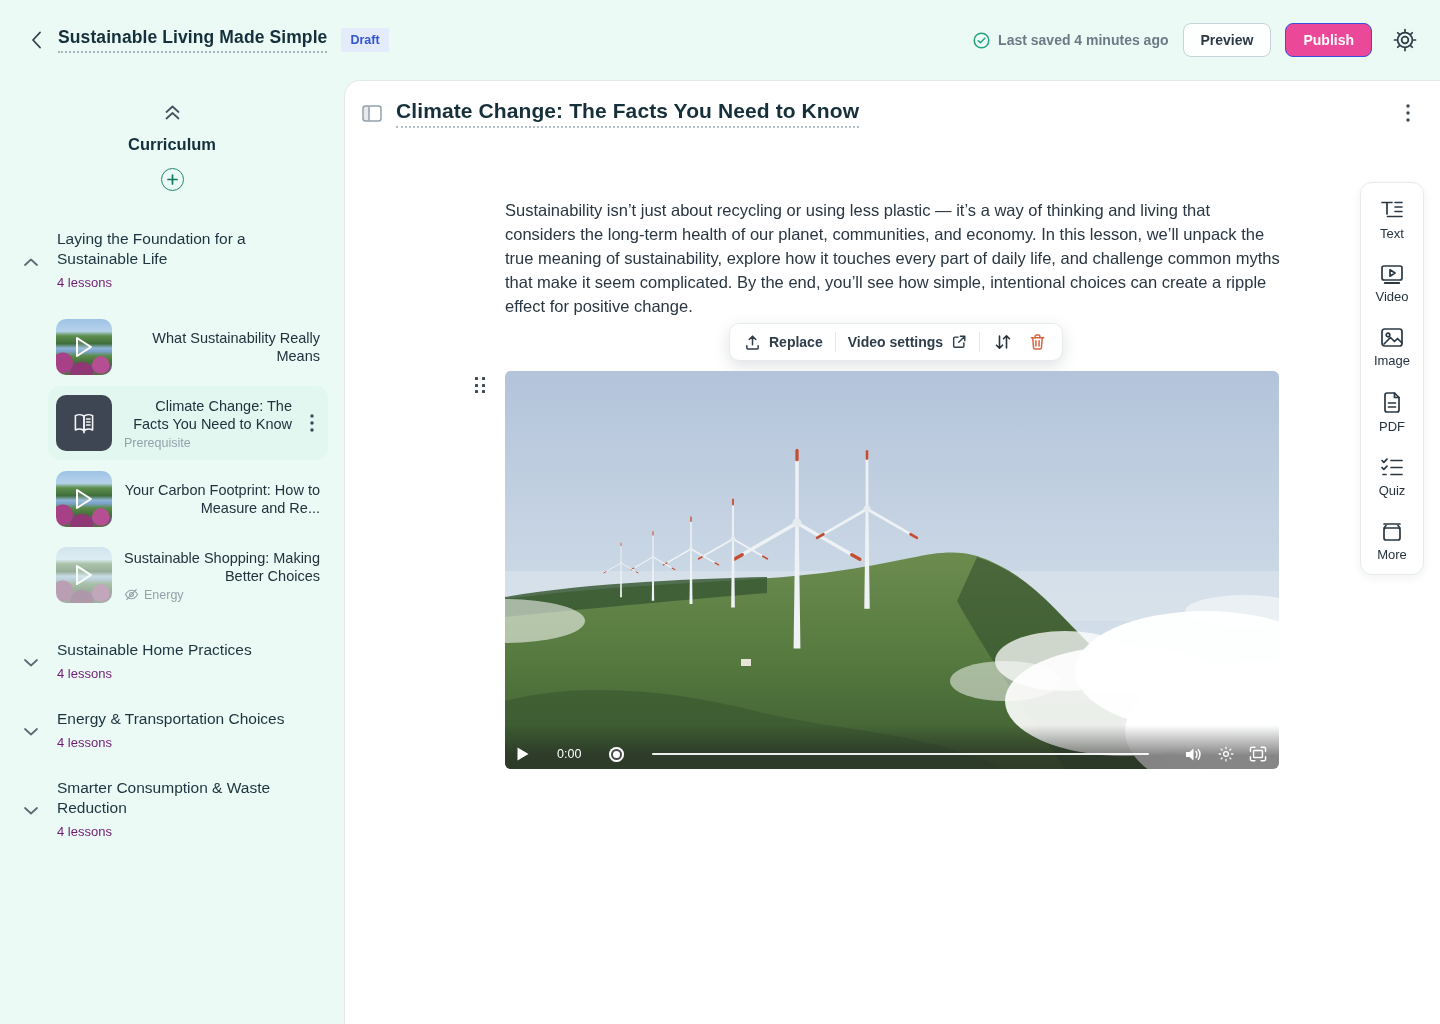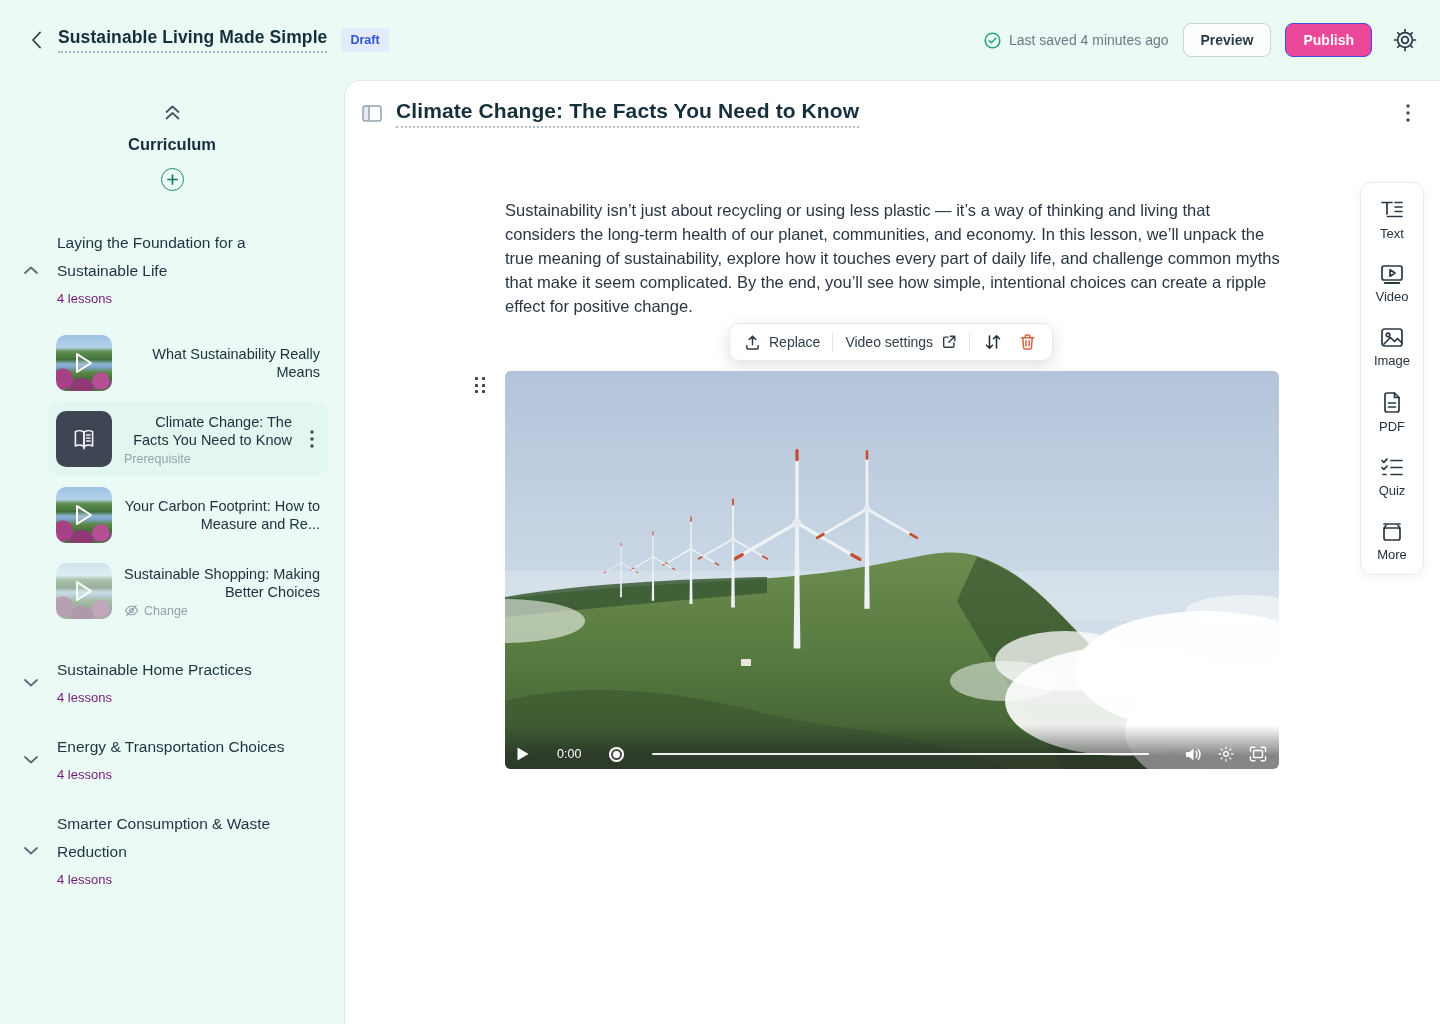--- a/index.html
+++ b/index.html
@@ -20,42 +20,42 @@
   .back-btn { width:28px; height:28px; display:flex; align-items:center; justify-content:center; cursor:pointer; }
   .course-title {
     margin-left:8px; font-size:17.5px; font-weight:700; color:#16303b;
     border-bottom:2px dotted #a9b5bd; padding-bottom:3px; letter-spacing:.1px;
   }
   .draft-badge {
     margin-left:14px; background:#e4ecfb; color:#3355cf; font-size:12.5px; font-weight:600;
     border-radius:0; padding:5px 9px;
   }
   .header-right { margin-left:auto; display:flex; align-items:center; gap:14px; }
-  .saved-status { display:flex; align-items:center; gap:8px; color:#6b7a85; font-size:14px; }
+  .saved-status { display:flex; align-items:center; gap:8px; color:#6b7a85; font-size:14px;font-weight:bold; }
   .btn { font-family:inherit; font-size:14px; font-weight:600; border-radius:8px; padding:8px 17px; cursor:pointer; }
   .btn-preview { background:#fdfefe; border:1px solid #c8d2d8; color:#2b3a45; }
   .btn-publish { background:#ec4899; border:1px solid #3a50dc; color:#ffffff; }
   .header-gear { width:26px; height:26px; margin-left:6px; cursor:pointer; }
 
   
   .sidebar {
     position:absolute; top:80px; left:0; width:344px; bottom:0;
     padding:24px 0 0 0;
   }
   .curriculum-row { display:flex; align-items:center; padding:0 24px; gap:14px;flex-direction:column; }
   .curriculum-title { font-size:16.5px; font-weight:700; color:#14303c; }
   .add-section-btn {
     width:23px; height:23px; border-radius:50%; border:1.5px solid #1d8a6d;
     display:flex; align-items:center; justify-content:center; cursor:pointer; background:transparent;
   }
   .section { margin-top:38px; }
   .section-header { display:flex; padding:0 24px; gap:15px; cursor:pointer; }
   .section-chevron { width:18px; padding-top:4px; flex:none; align-self:center; }
   .section-titles { flex:1; }
-  .section-title { font-size:15.5px; font-weight:500; color:#1d333f; line-height:28px; max-width:230px; }
+  .section-title { font-size:15.5px; font-weight:500; color:#1d333f; line-height:20px; max-width:230px; }
   .lesson-count { margin-top:6px; font-size:13px; font-weight:500; color:#701a75; }
   .lesson-list { margin:20px 0 0 48px; width:280px; }
   .lesson-row {
     display:flex; align-items:center; gap:12px; padding:9px 8px 9px 8px;
     border-radius:12px; margin-bottom:2px; cursor:pointer;
   }
   .lesson-row.selected { background:#e2f7f0; }
   .lesson-thumb {
     width:56px; height:56px; border-radius:10px; flex:none; position:relative; overflow:hidden;
     background:
@@ -97,21 +97,21 @@
     font-size:16.5px; line-height:24px; color:#2a3641; cursor:text;
   }
 
   
   .block-toolbar {
     position:absolute; left:384px; top:242px; height:38px;
     background:#ffffff; border:1px solid #e7eaee; border-radius:10px;
     box-shadow:0 5px 16px rgba(25,39,52,.14);
     display:flex; align-items:center; padding:0 14px; gap:12px;
   }
-  .tb-item { display:flex; align-items:center; gap:8px; font-size:14px; font-weight:400; color:#2e3d49; cursor:pointer; }
+  .tb-item { display:flex; align-items:center; gap:8px; font-size:14px; font-weight:700; color:#2e3d49; cursor:pointer; }
   .tb-divider { width:1px; height:20px; background:#e4e8ec; }
   .tb-iconbtn { width:22px; display:flex; justify-content:center; cursor:pointer; }
 
   
   .drag-handle { position:absolute; left:130px; top:296px; width:12px; cursor:grab;
     display:grid; grid-template-columns:3px 3px; gap:3.5px; }
   .drag-handle i { width:3px; height:3px; background:#3f4a54; border-radius:0.5px; }
 
   
   .video-block {
@@ -267,21 +267,21 @@
         <div class="lesson-meta">
           <div class="lesson-title">Sustainable Shopping: Making Better Choices</div>
           <div class="lesson-sub">
             <svg width="15" height="13" viewBox="0 0 16 14">
               <g fill="none" stroke="#94a1ab" stroke-width="1.2" stroke-linecap="round">
                 <path d="M1.5 7 C3.3 3.8 5.6 2.4 8 2.4 C10.4 2.4 12.7 3.8 14.5 7 C12.7 10.2 10.4 11.6 8 11.6 C5.6 11.6 3.3 10.2 1.5 7 Z"></path>
                 <circle cx="8" cy="7" r="2.1"></circle>
                 <path d="M2.8 12.4 L13.2 1.6"></path>
               </g>
             </svg>
-            <span>Change</span>
+            <span>Energy</span>
           </div>
         </div>
       </div>
 
     </div>
   </div>
 
   <div class="section" style="margin-top:28px;">
     <div class="section-header">
       <div class="section-chevron">

